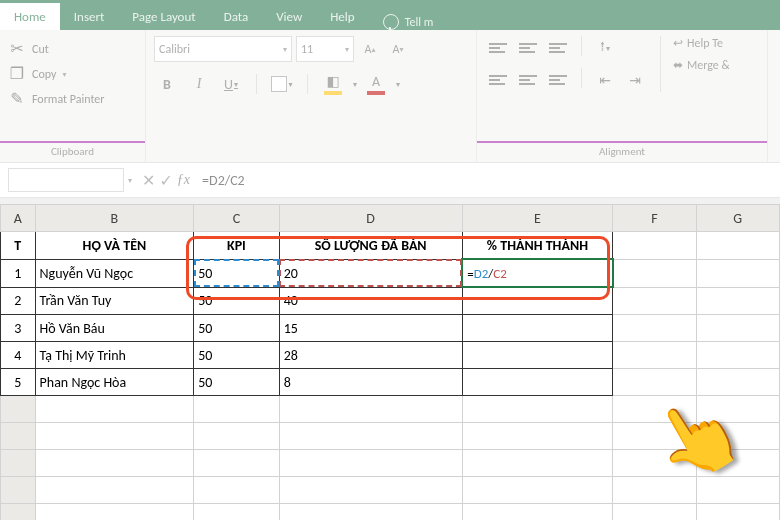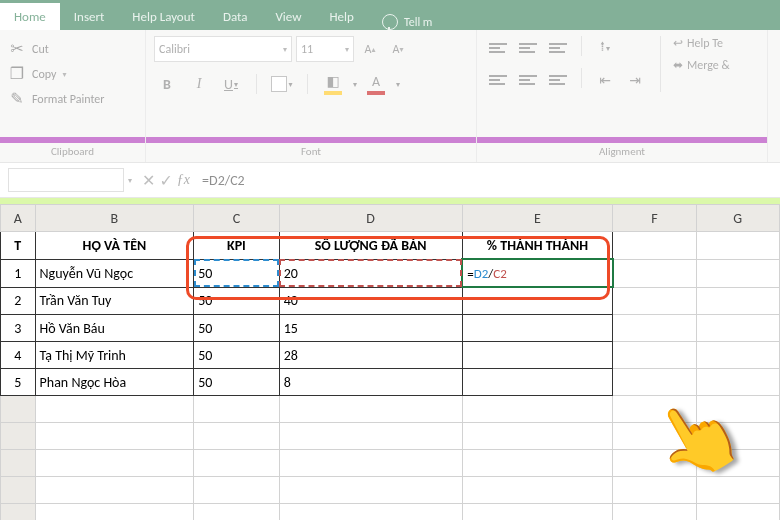--- a/index.html
+++ b/index.html
@@ -1,27 +1,27 @@
 <!DOCTYPE html>
 <html><head>
 <meta charset="utf-8">
 <style>
   html,body{margin:0;padding:0;font-family:Calibri,Arial,sans-serif;background:#fff;overflow:hidden}
-  .stage{width:780px;height:520px;position:relative;background:#bef264}
+  .stage{width:780px;height:520px;position:relative;background:#e5e5e5}
   .overlay{position:absolute;inset:0;background:rgba(255,255,255,0.45);pointer-events:none;z-index:20}
   
   .tabs{height:30px;background:#1e7044;display:flex;align-items:flex-end;color:#fff;font-size:13px}
   .tab{padding:6px 14px;cursor:pointer;color:#d8e8df}
   .tab.active{background:#fff;color:#217346;font-weight:400}
   .tell{margin-left:14px;display:flex;align-items:center;gap:6px;color:#d8e8df;font-size:12px}
   
   .ribbon{height:132px;background:#f3f2f0;border-bottom:1px solid #d4d4d4;display:flex;position:relative}
   .group{border-right:1px solid #dcdcdc;display:flex;flex-direction:column;justify-content:space-between}
   .group .body{flex:1;padding:6px 8px}
-  .group .title{text-align:center;font-size:11px;color:#6f6f6f;padding:2px 0 4px;border-top:6px solid #a21caf}
+  .group .title{text-align:center;font-size:11px;color:#6f6f6f;padding:2px 0 4px;border-top:2px solid #a21caf}
   
   .clp{width:145px}
   .clp-row{display:flex;align-items:center;gap:6px;color:#616161;font-size:12px;padding:3px 0}
   .clp-row .ic{width:18px;display:inline-flex;justify-content:center}
   
   .fnt{width:330px}
   .fnt-top{display:flex;align-items:center;gap:4px}
   .sel{height:24px;border:1px solid #c8c8c8;background:#fff;display:flex;align-items:center;justify-content:space-between;padding:0 4px;font-size:12px;color:#6f6f6f}
   .fname{width:128px}
   .fsize{width:48px}
@@ -94,21 +94,21 @@
   
   .paste-ico{font-size:16px}
 </style>
 </head>
 <body>
 <div class="stage">
 
 <div class="tabs">
   <div class="tab active">Home</div>
   <div class="tab">Insert</div>
-  <div class="tab">Help Layout</div>
+  <div class="tab">Page Layout</div>
   <div class="tab">Data</div>
   <div class="tab">View</div>
   <div class="tab">Help</div>
   <div class="tell">
     <span class="bulb"></span>
     <span>Tell m</span>
   </div>
 </div>
 
 <div class="ribbon">
@@ -161,21 +161,20 @@
               <span class="swatchY"></span>
             </div>
             <span class="dd">▾</span>
         <div class="ib" style="flex-direction:column">
               <span>A</span>
               <span class="swatchR"></span>
             </div>
             <span class="dd">▾</span>
       </div>
     </div>
-    <div class="title">Font</div>
   </div>
 
   <div class="group aln">
     <div class="body aln-rows">
       <div class="aln-left">
         <div class="aln-row">
           <div class="ib">
                 <span class="al-ico l">
                   <span></span>
                   <span></span>

